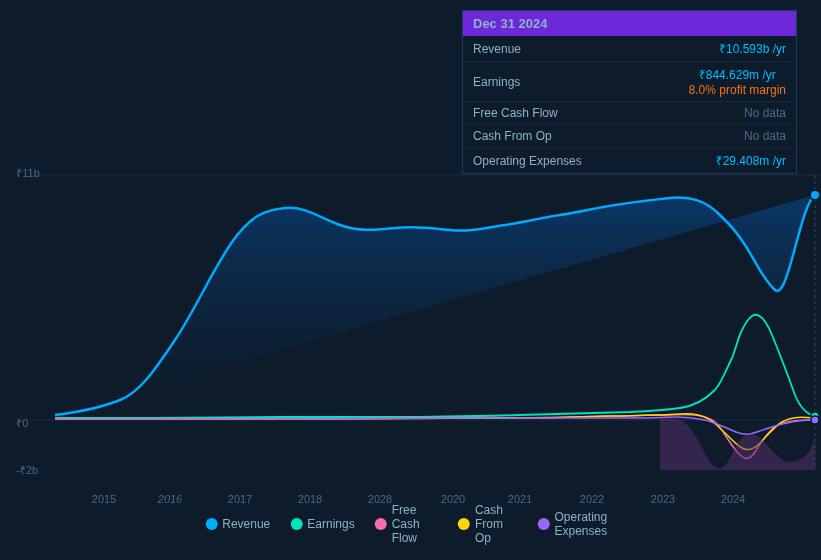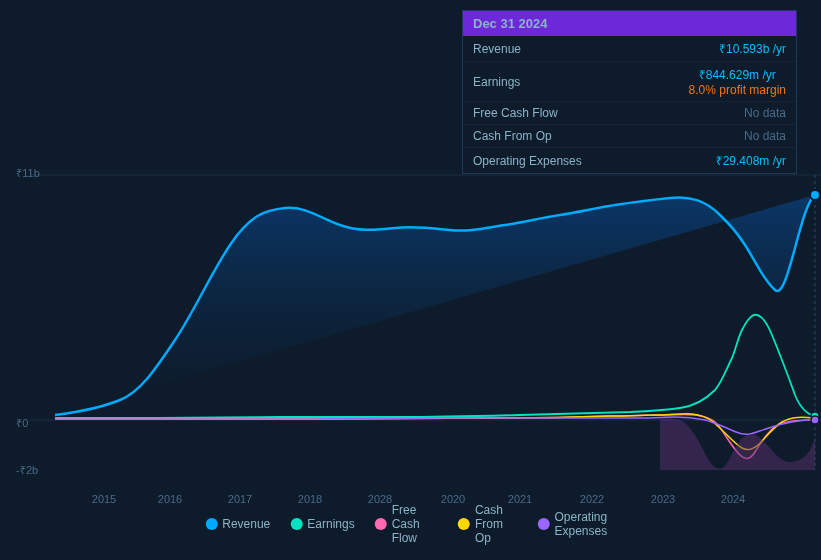--- a/index.html
+++ b/index.html
@@ -248,21 +248,21 @@
     <circle cx="815" cy="416" r="4" fill="#00e5c0" stroke="#0d1b2a" stroke-width="1.5"></circle>
 
     <circle cx="815" cy="420" r="4" fill="#9966ff" stroke="#0d1b2a" stroke-width="1.5"></circle>
   </svg>
 
   <div class="y-label" style="top: 165px;">₹11b</div>
   <div class="y-label" style="top: 415px;">₹0</div>
   <div class="y-label" style="top: 462px;">-₹2b</div>
 
   <div class="x-label" style="left: 104px;">2015</div>
-  <div class="x-label" style="left: 170px;">2016</div>
+  <div class="x-label" style="left: 170px; font-style: italic;">2016</div>
   <div class="x-label" style="left: 240px;">2017</div>
   <div class="x-label" style="left: 310px;">2018</div>
   <div class="x-label" style="left: 380px;">2028</div>
   <div class="x-label" style="left: 453px;">2020</div>
   <div class="x-label" style="left: 520px;">2021</div>
   <div class="x-label" style="left: 592px;">2022</div>
   <div class="x-label" style="left: 663px;">2023</div>
   <div class="x-label" style="left: 733px;">2024</div>
 
   <div class="tooltip-box">

